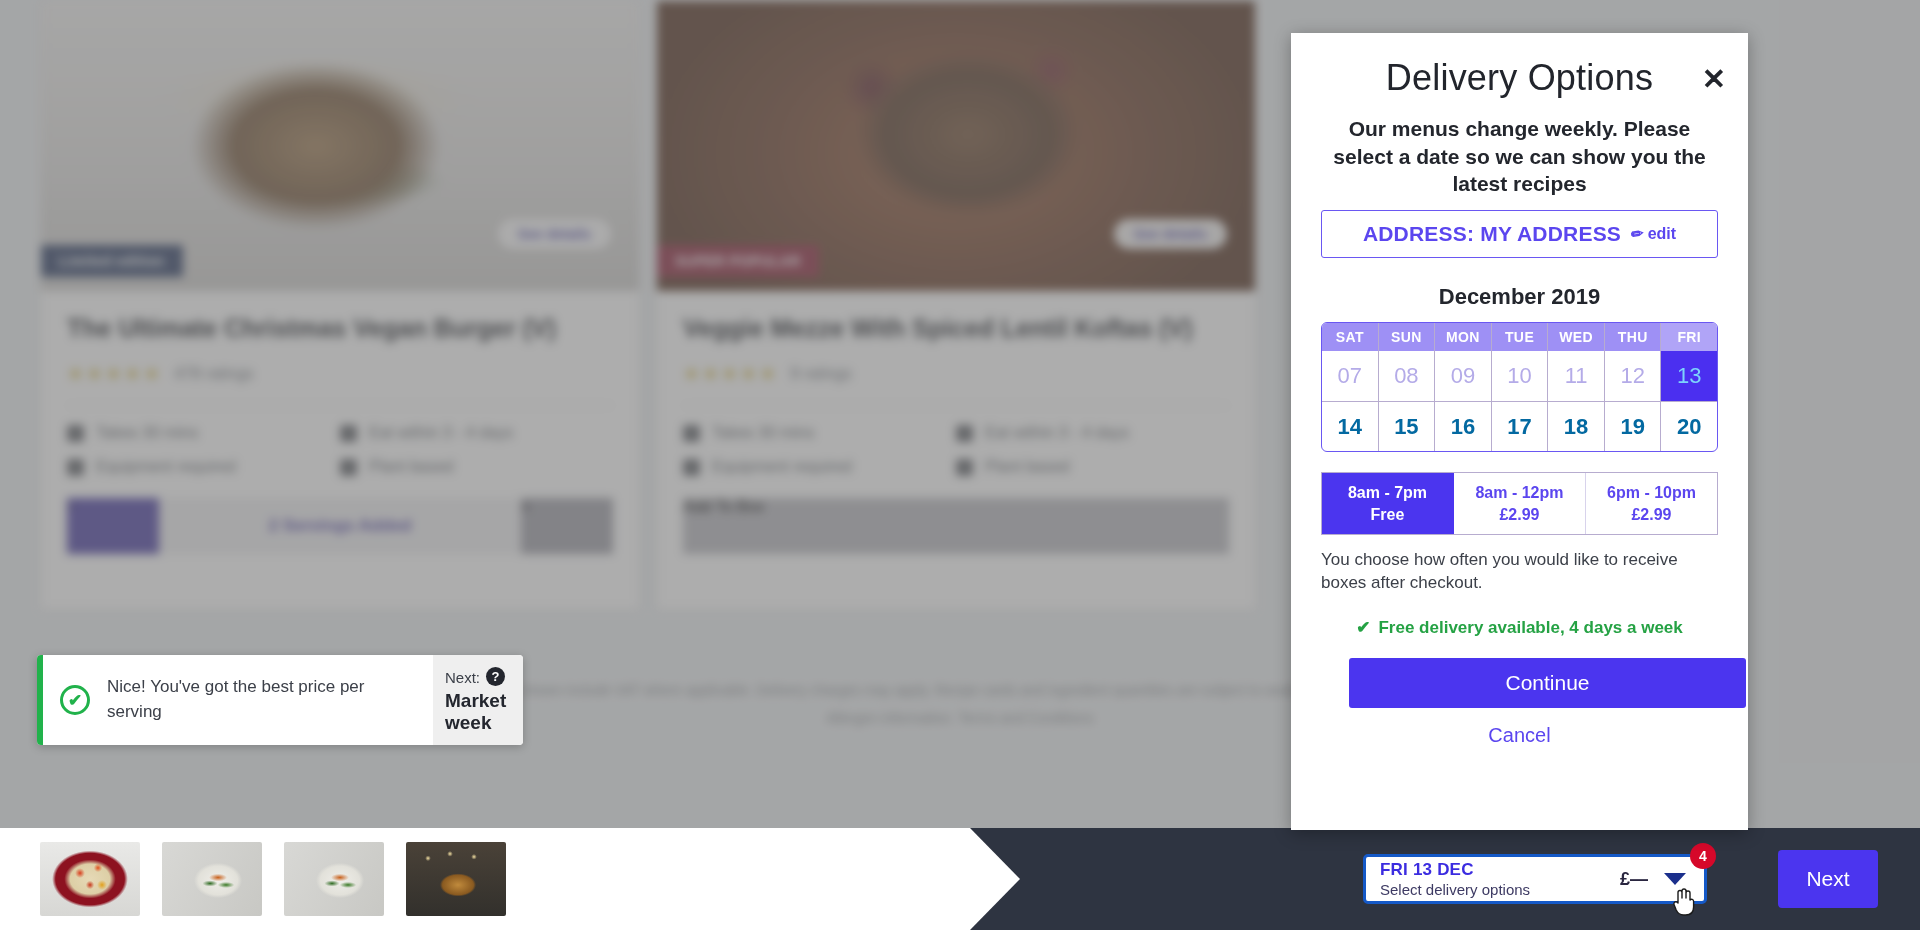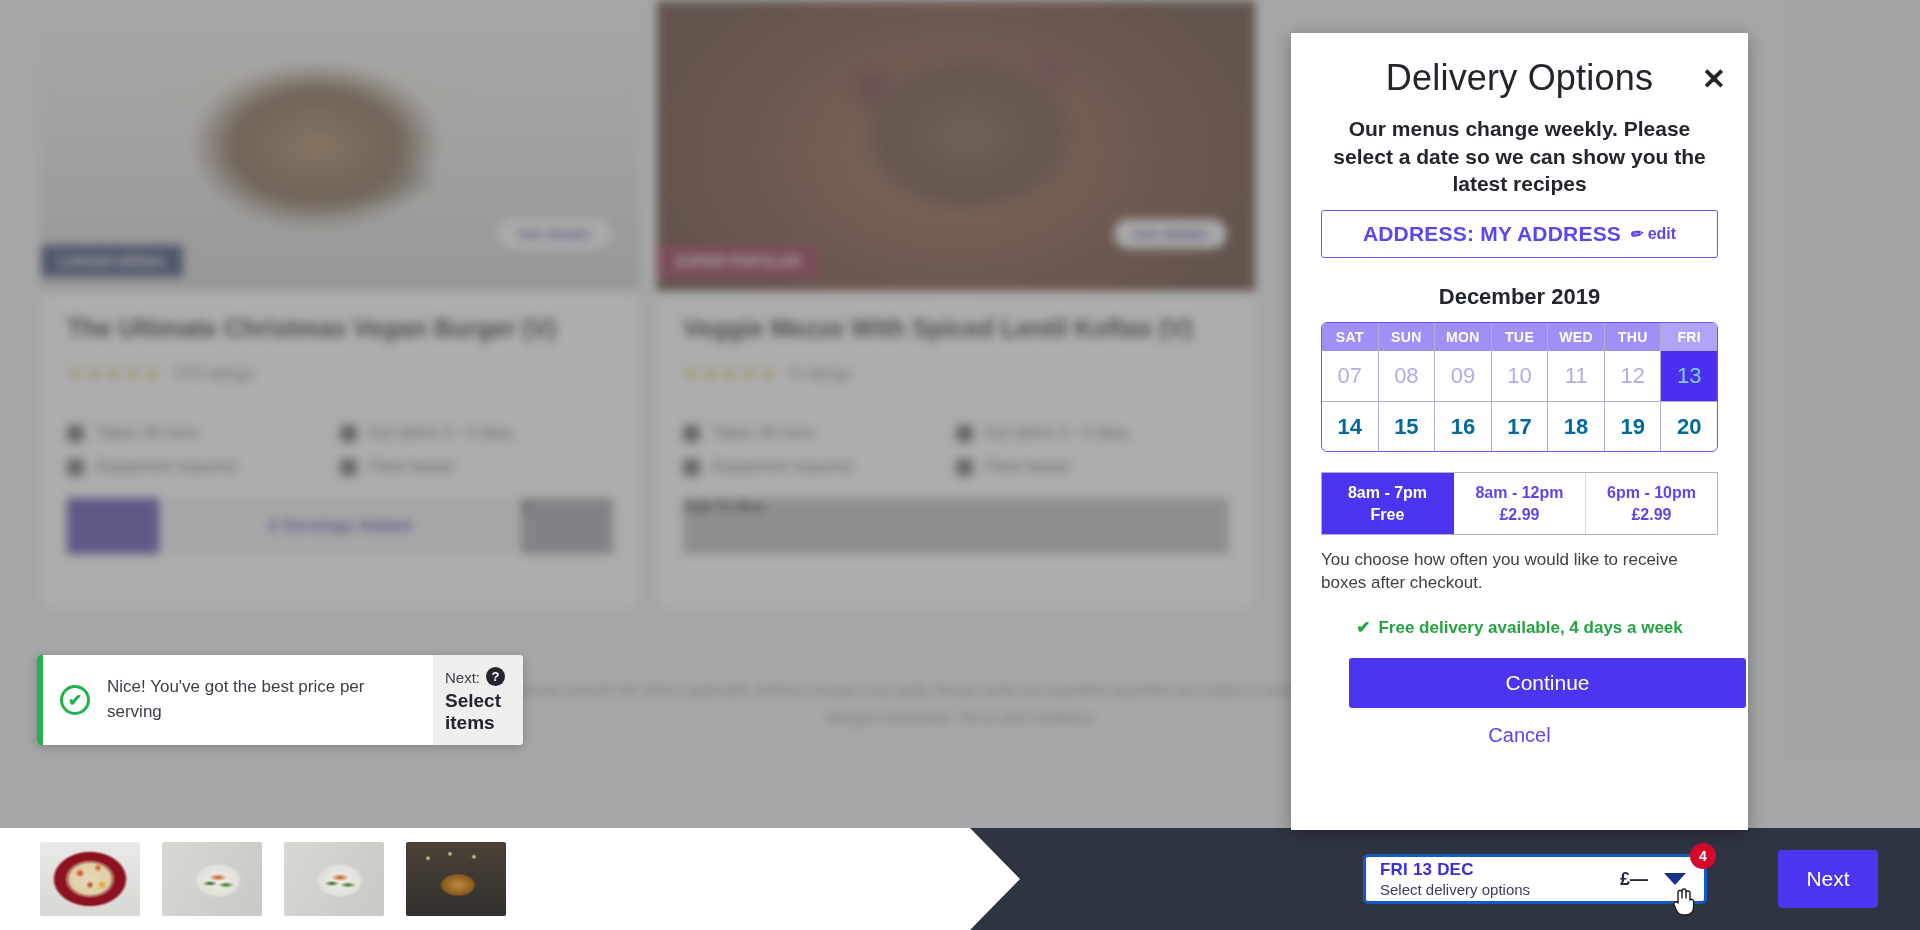--- a/index.html
+++ b/index.html
@@ -340,21 +340,21 @@
     <div class="toast-accent"></div>
     <div class="toast-icon">
       <div class="check-circle">✔</div>
     </div>
     <div class="toast-msg">Nice! You've got the best price per serving</div>
     <div class="toast-next">
       <div class="toast-next-top">
         <span>Next:</span>
         <span class="qmark">?</span>
       </div>
-      <div class="toast-next-label">Select items</div>
+      <div class="toast-next-label">Market week</div>
     </div>
   </div>
 
   <div class="bottombar">
     <div class="thumbstrip">
       <div class="thumb th1"></div>
       <div class="thumb th2"></div>
       <div class="thumb th3"></div>
       <div class="thumb th4"></div>
     </div>

